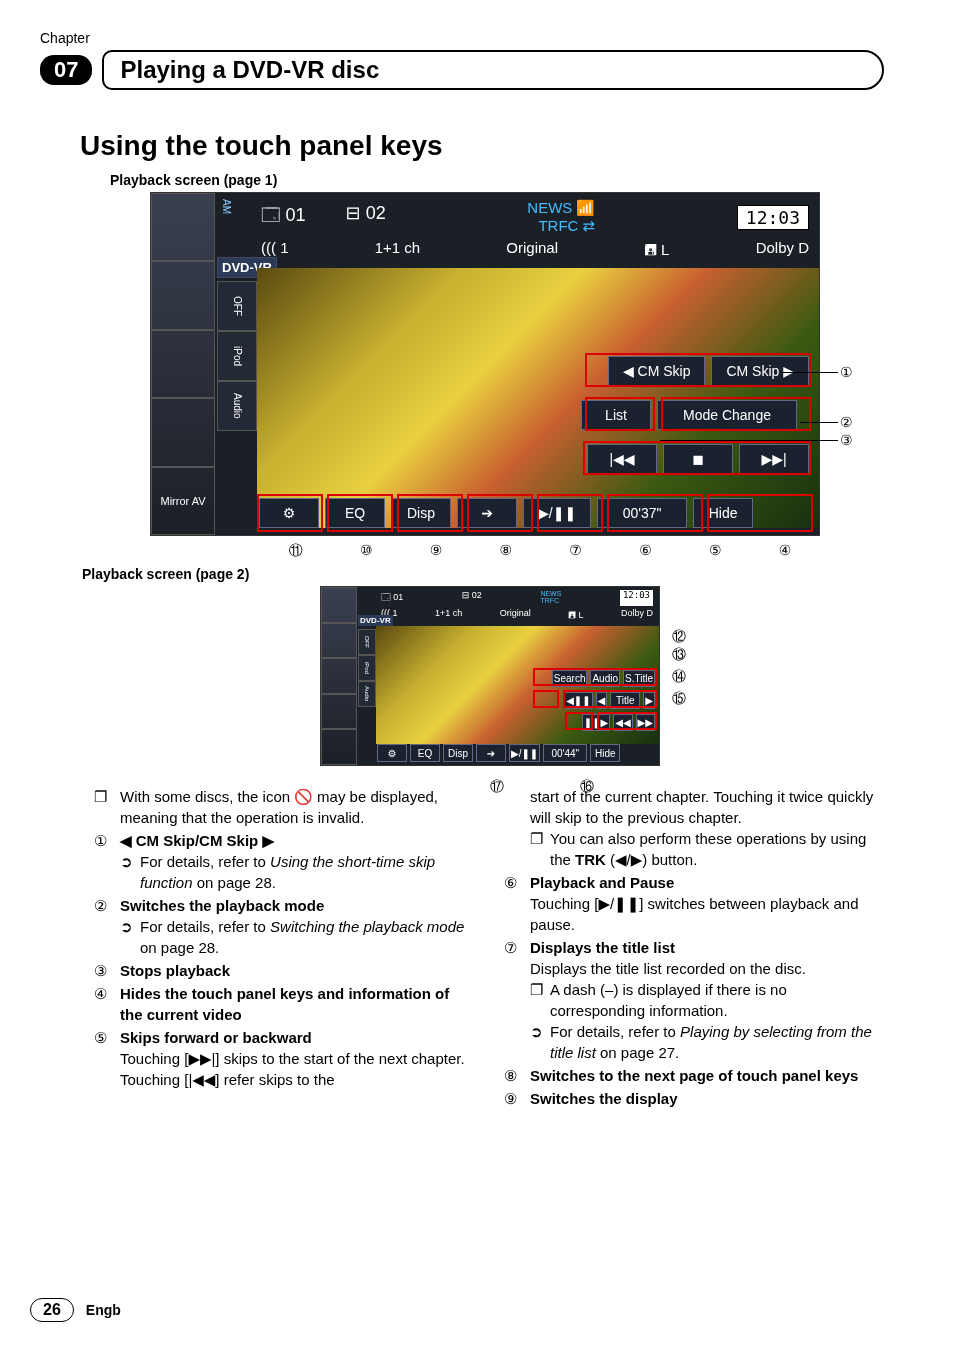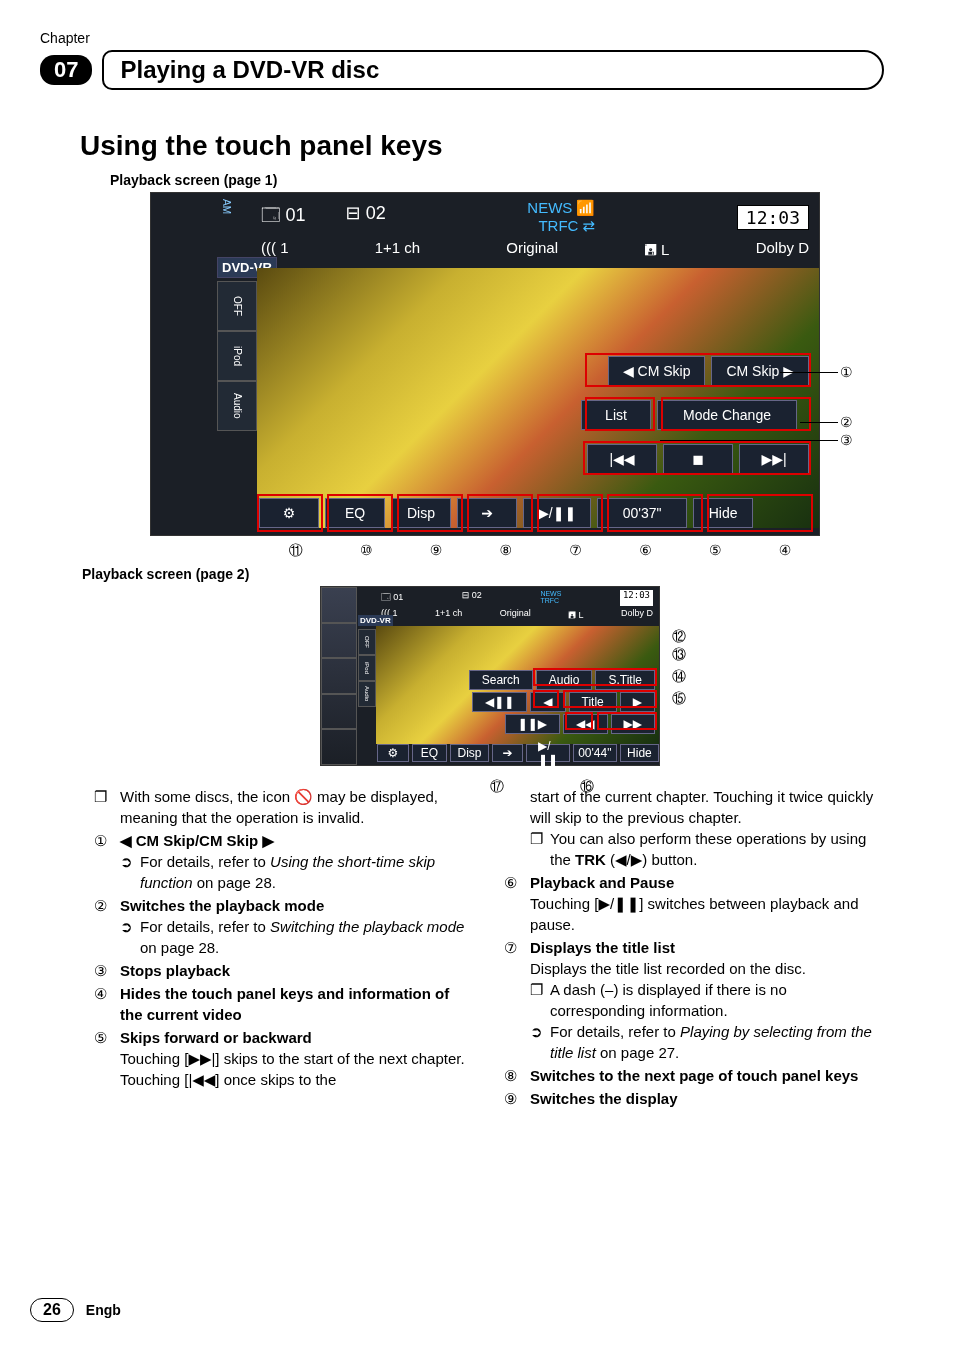--- a/index.html
+++ b/index.html
@@ -34,21 +34,21 @@
   .caption2 { font-size:14px; font-weight:bold; margin-left:240px; text-align:left; margin-bottom:4px; }
   .screen2 { margin-left:280px; width:340px; height:180px; border:1px solid #333; background:#1b1f26; position:relative; color:#fff; font-size:9px; }
   .screen2 .top1 { display:flex; justify-content:space-between; padding:3px 6px 1px 60px; font-size:9px; }
   .screen2 .top2 { display:flex; justify-content:space-between; padding:1px 6px 2px 60px; font-size:9px; }
   .screen2 .sb { position:absolute; left:0; top:0; bottom:0; width:36px; background:linear-gradient(#3a4050,#1b1f26); display:flex; flex-direction:column; }
   .screen2 .sb div { flex:1; border:1px solid #555; font-size:7px; display:flex; align-items:center; justify-content:center; }
   .screen2 .dvlabel { position:absolute; left:37px; top:28px; font-size:8px; background:#2b3a56; padding:1px 2px; font-weight:bold; }
   .screen2 .sb2 { position:absolute; left:37px; top:42px; width:18px; display:flex; flex-direction:column; }
   .screen2 .sb2 div { height:26px; border:1px solid #555; font-size:6px; writing-mode:vertical-rl; display:flex; align-items:center; justify-content:center; background:#222a35; }
   .screen2 .vid { margin-left:55px; height:118px; background:linear-gradient(135deg,#5a4a10 0%,#c8b030 25%,#e8d040 40%,#c86030 55%,#3a5a10 75%,#183010 100%); position:relative; }
-  .sbtn { background:#1a2230; border:1px solid #668; color:#fff; font-size:12px; padding:2px 12px; display:inline-flex; align-items:center; justify-content:center; }
+  .sbtn { background:#1a2230; border:1px solid #668; color:#fff; font-size:10px; padding:2px 1px; display:inline-flex; align-items:center; justify-content:center; }
   .screen2 .bb { position:absolute; left:0; right:0; bottom:0; height:24px; display:flex; align-items:center; padding-left:56px; gap:3px; }
   .screen2 .bb .sbtn { min-width:30px; height:18px; }
 
   .columns { display:flex; gap:30px; margin: 20px 0 0 54px; }
   .col { width:400px; font-size:15px; line-height:1.4; }
   .item-note { display:flex; margin-bottom:2px; }
   .item-note .mk { width:26px; flex-shrink:0; }
   .item-num { display:flex; margin-top:2px; }
   .item-num .mk { width:26px; flex-shrink:0; }
   .bold { font-weight:bold; }
@@ -67,20 +67,27 @@
   <div class="header-row">
     <div class="chap-pill">07</div>
     <div class="title-pill">Playing a DVD-VR disc</div>
   </div>
 
   <div class="h2">Using the touch panel keys</div>
   <div class="caption">Playback screen (page 1)</div>
 
   <div style="position:relative;">
   <div class="screen" style="height:344px;">
+    <div class="sidebar">
+      <div class="side-item"></div>
+      <div class="side-item"></div>
+      <div class="side-item"></div>
+      <div class="side-item"></div>
+      <div class="side-item">Mirror AV</div>
+    </div>
     <div class="sr-top">
       <span class="am">AM</span>
       <div class="sr-top-left">
         <span>🗔 <span>01</span></span>
         <span>⊟ <span>02</span></span>
       </div>
       <div class="news">
         <span>NEWS</span> 📶<br><span>TRFC</span> ⇄
       </div>
       <div class="sr-time">12:03</div>
@@ -265,21 +272,21 @@
           <span class="bold">Stops playback</span>
         </div>
       <div class="item-num">
           <span class="mk">④</span>
           <span class="bold">Hides the touch panel keys and information of the current video</span>
         </div>
       <div class="item-num">
           <span class="mk">⑤</span>
           <span class="bold">Skips forward or backward</span>
         </div>
-      <div style="margin-left:26px;">Touching [▶▶|] skips to the start of the next chapter. Touching [|◀◀] once skips to the</div>
+      <div style="margin-left:26px;">Touching [▶▶|] skips to the start of the next chapter. Touching [|◀◀] refer skips to the</div>
     </div>
     <div class="col">
       <div style="margin-left:26px;">start of the current chapter. Touching it twice quickly will skip to the previous chapter.</div>
       <div class="sub">
           <span class="smk">❐</span>
           <span><span>You can also perform these operations by using the </span><span class="bold">TRK</span><span> (◀/▶) button.</span></span>
         </div>
       <div class="item-num">
           <span class="mk">⑥</span>
           <span class="bold">Playback and Pause</span>

